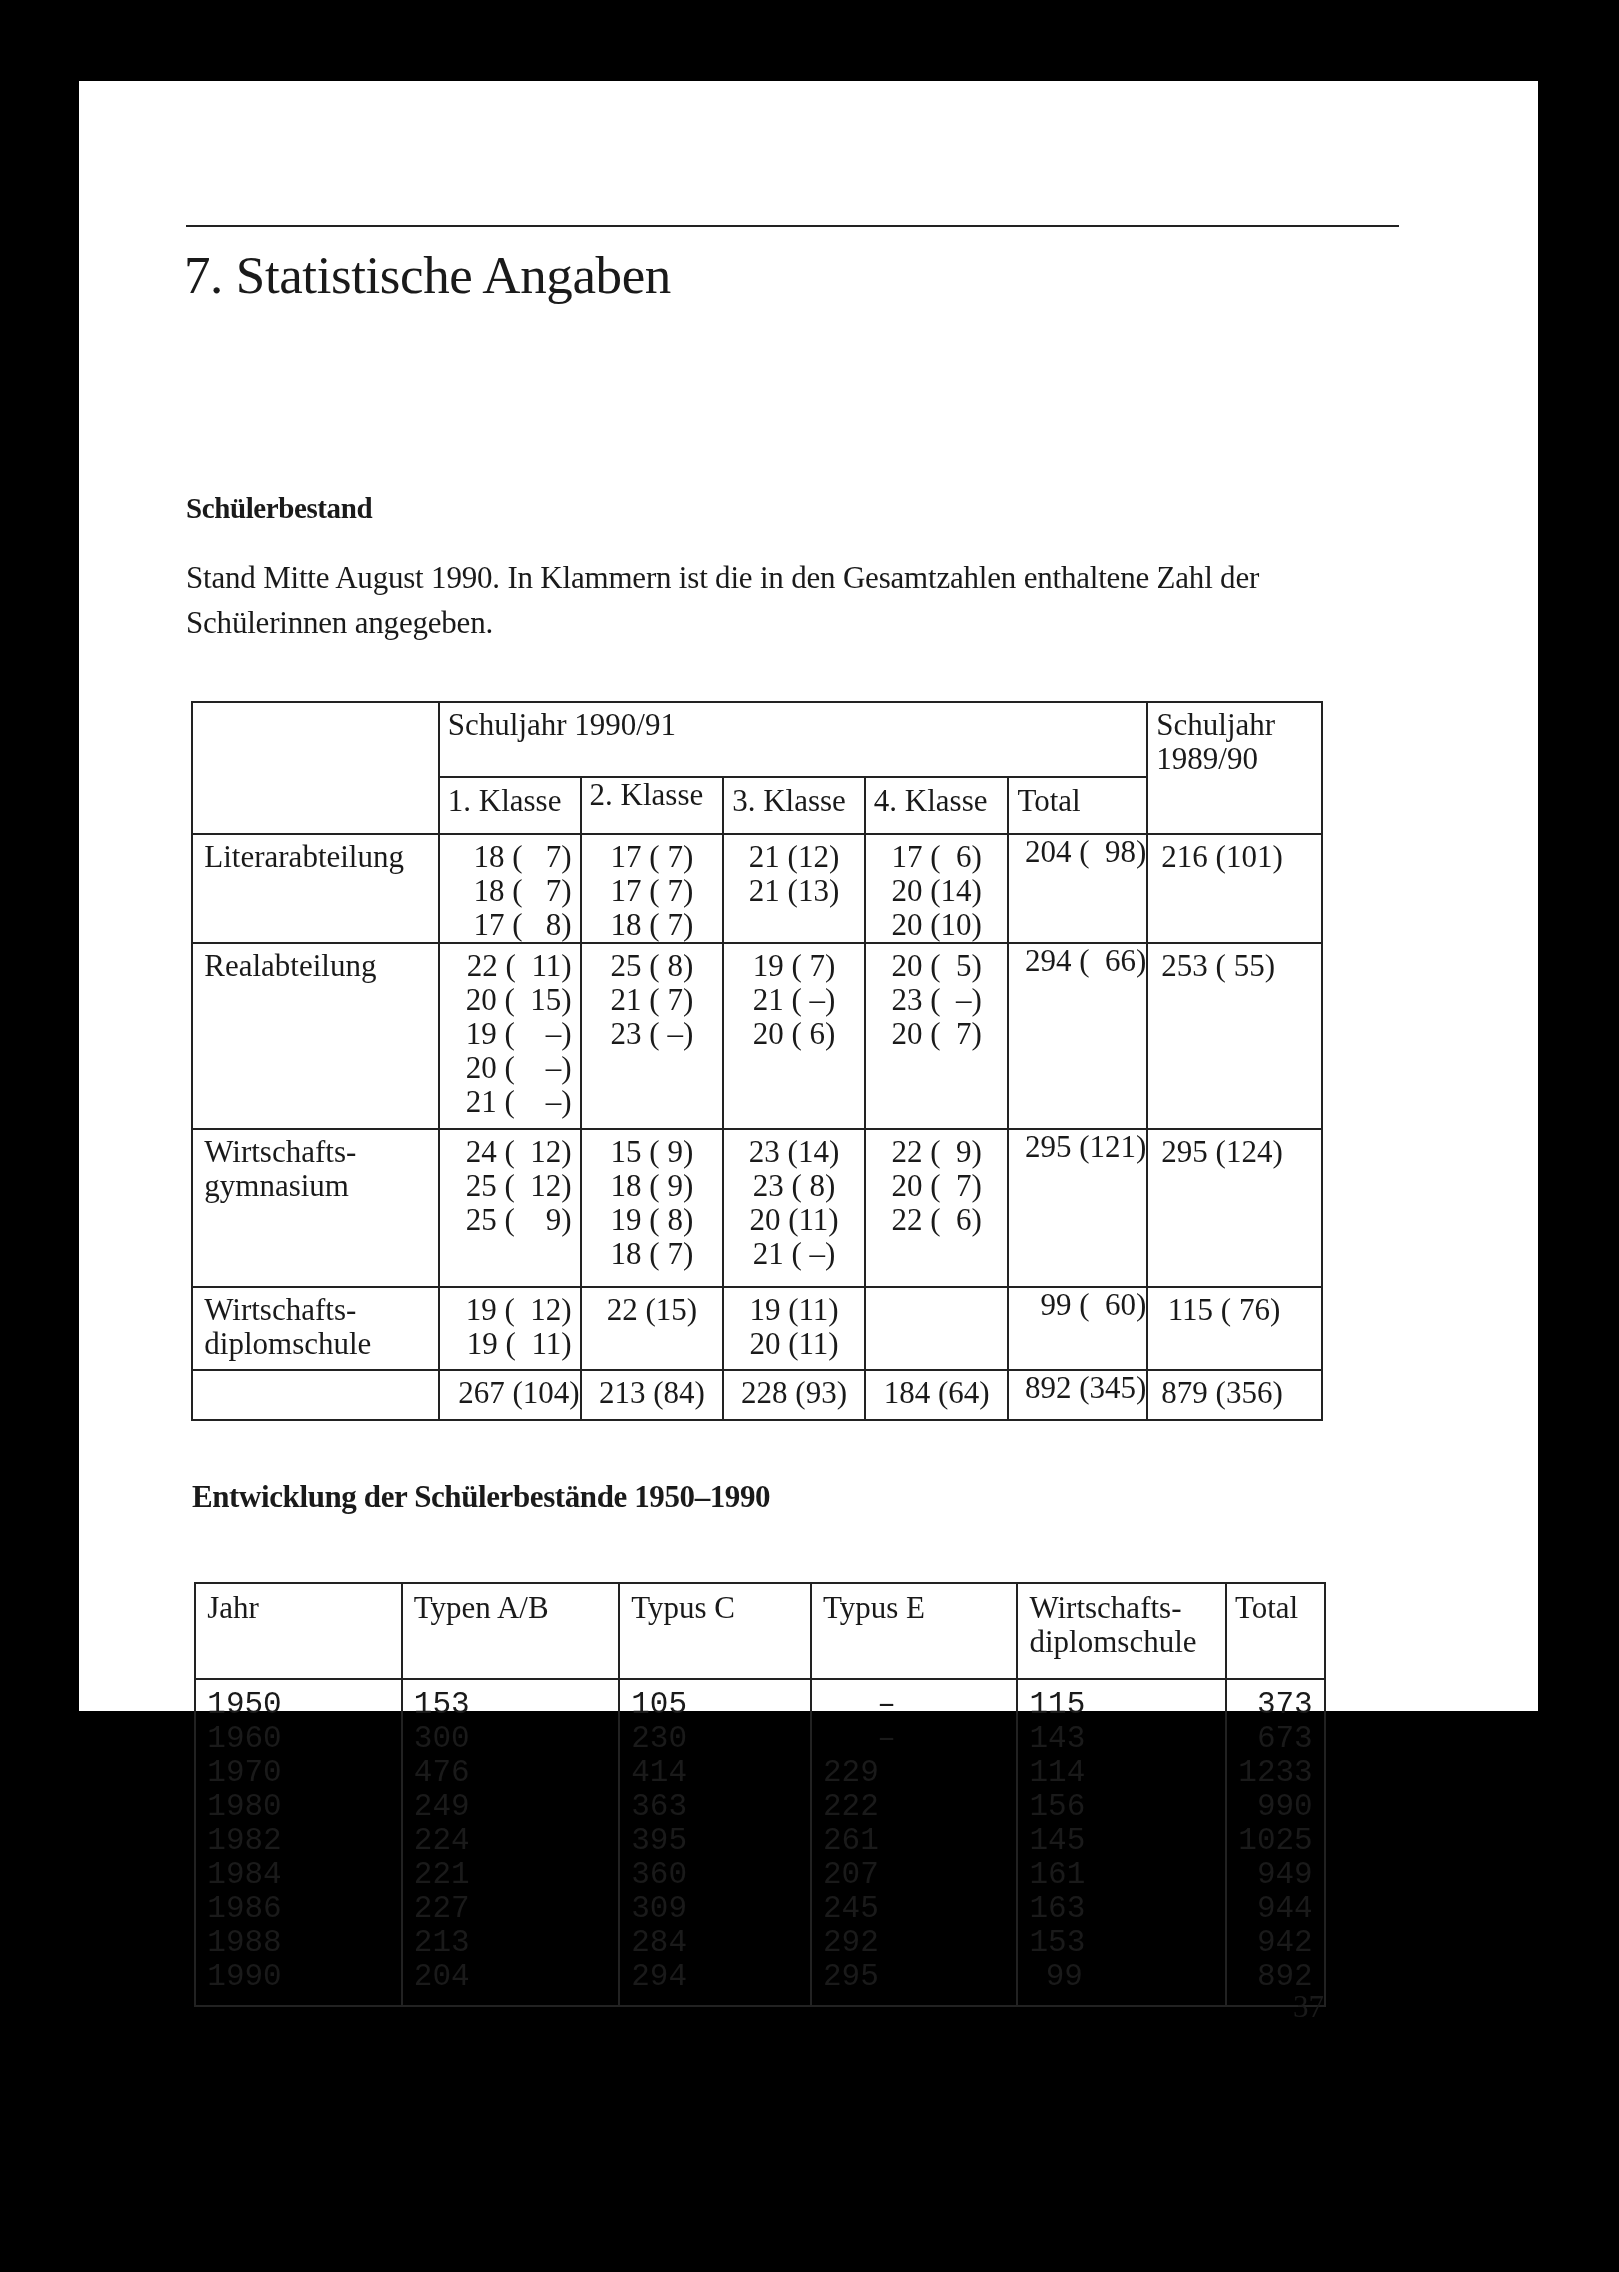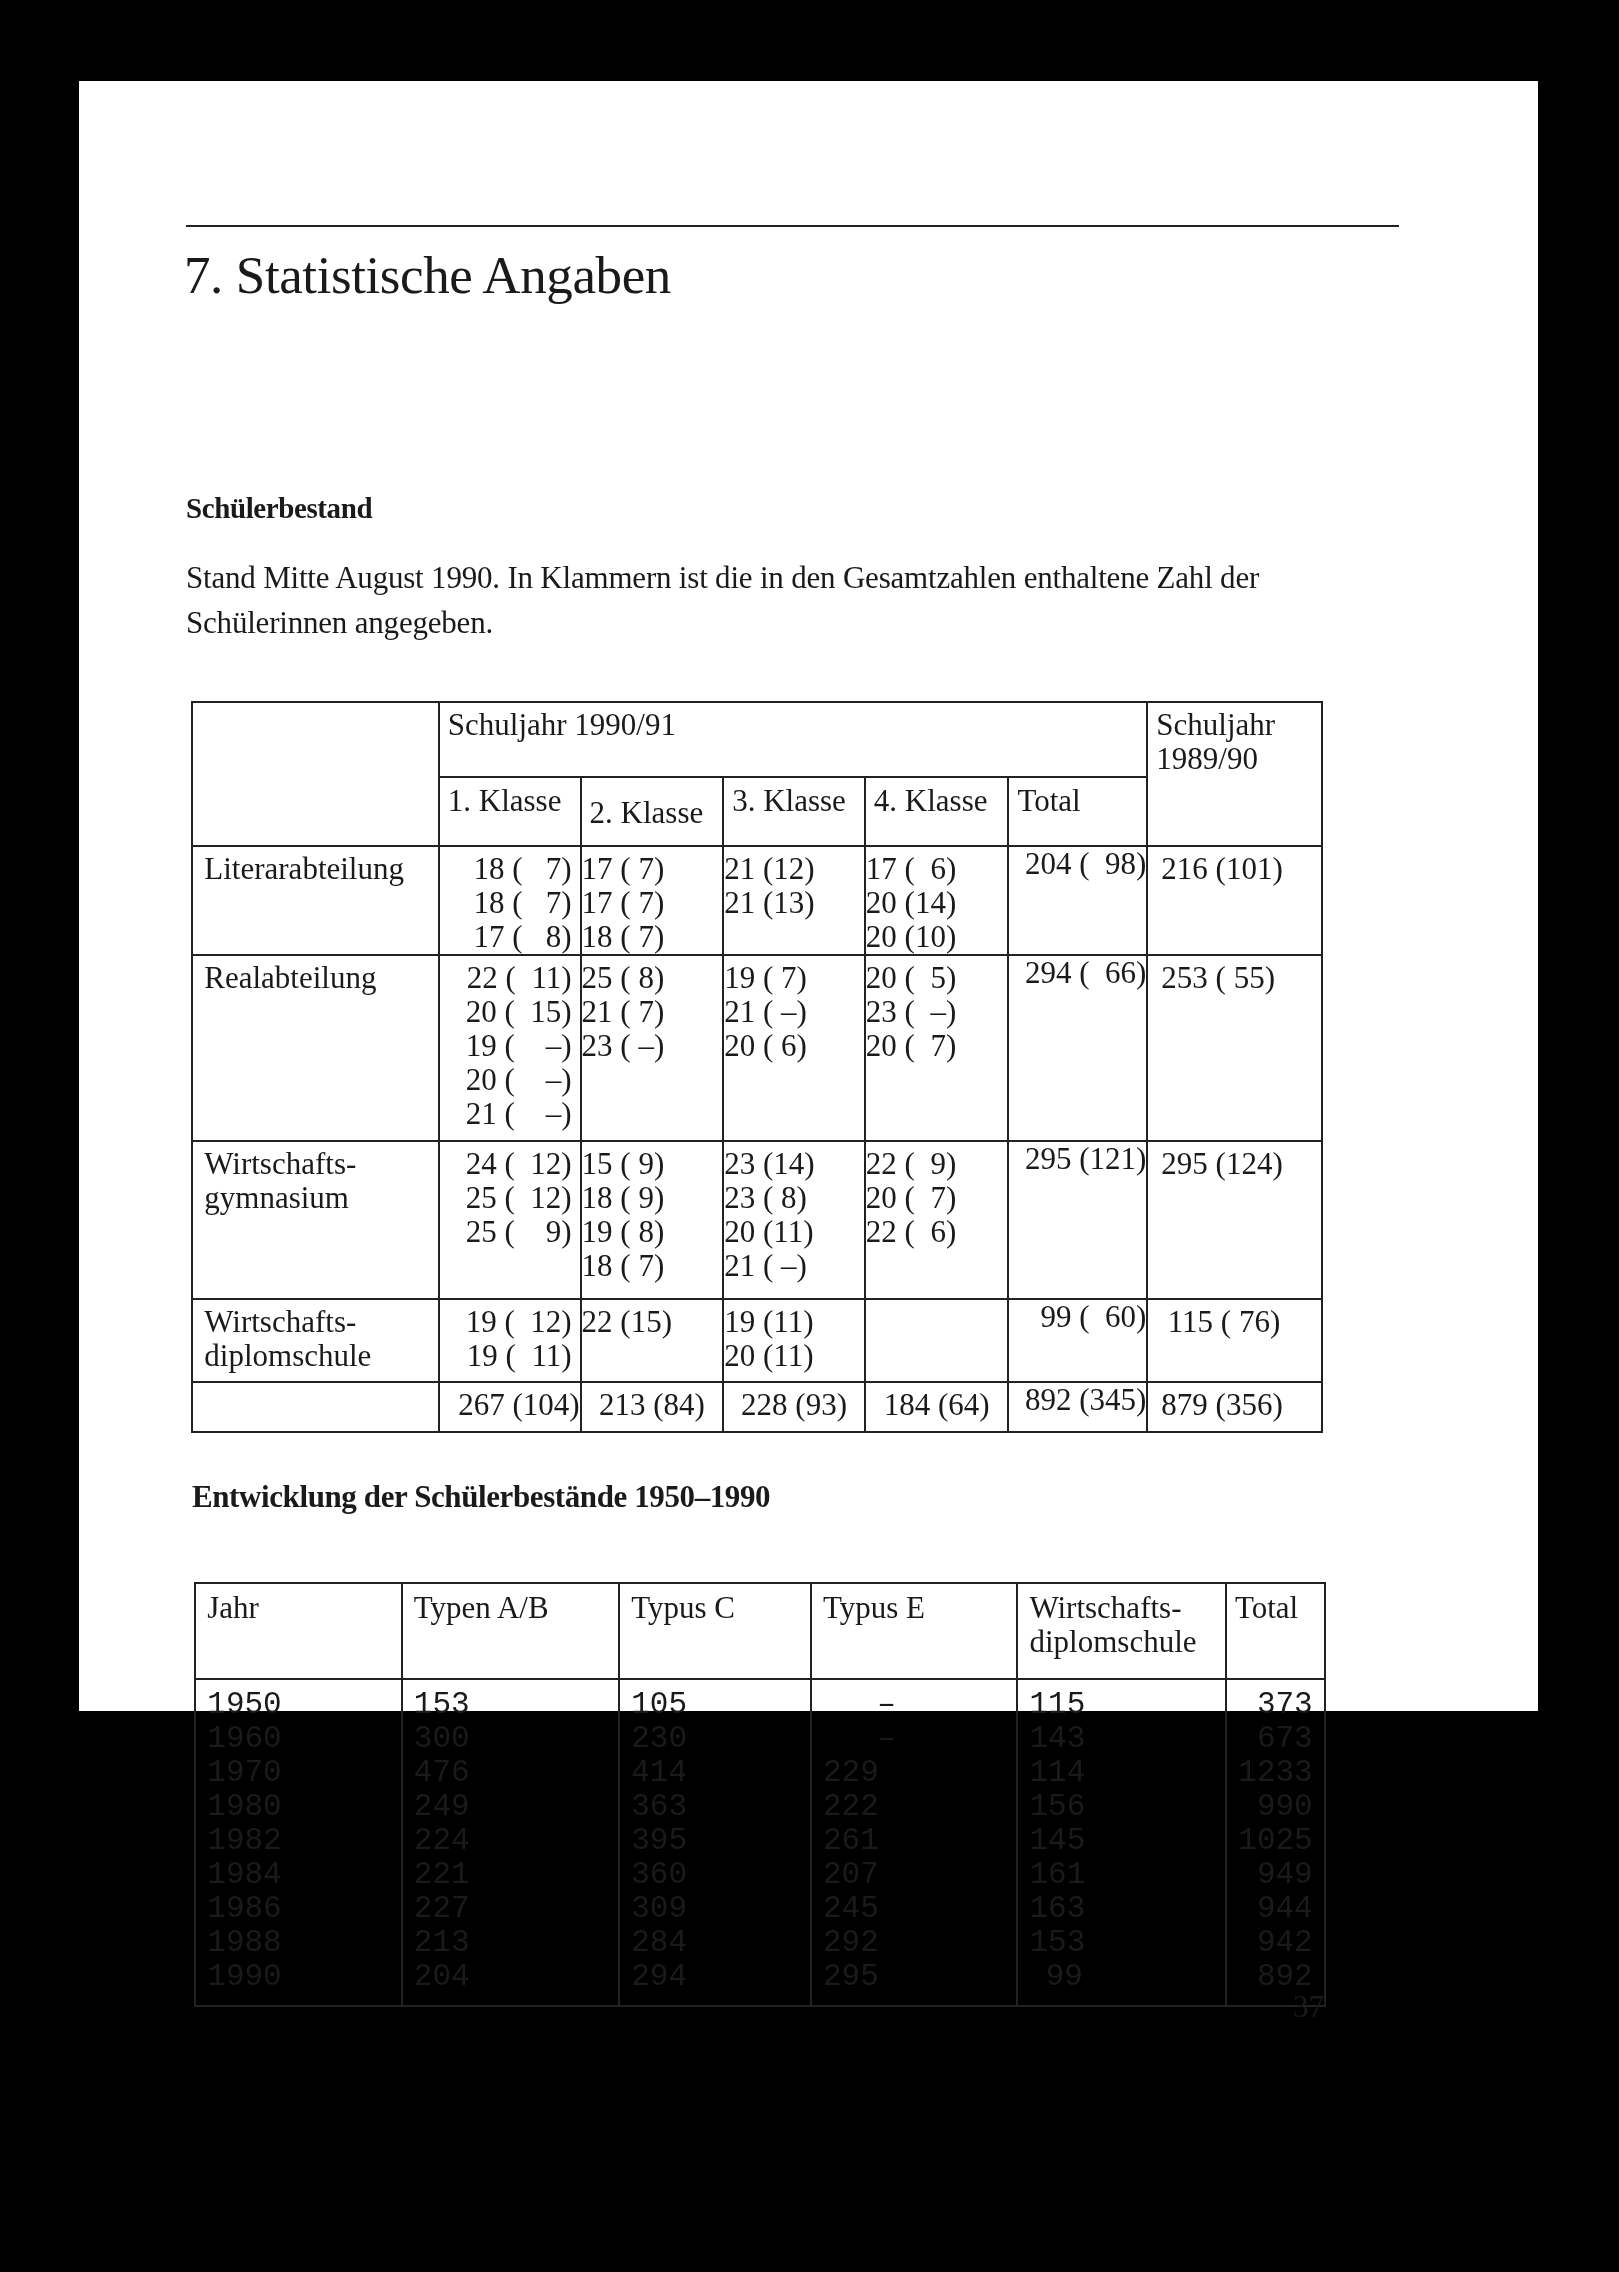--- a/index.html
+++ b/index.html
@@ -17,21 +17,21 @@
 
   
   table { border-collapse:collapse; font-size:31px; line-height:34px; }
   .t1 { position:absolute; left:112px; top:620px; width:1132px; }
   .t1 td { border:2.4px solid #222; vertical-align:top; padding:0; }
   .t1 .hdr1 td { height:68px; }
   .t1 .hdr2 td { height:49px; }
   .t1 .cell { padding:4.9px 8px 0 8px; }
   .t1 .rowlab { padding:4.9px 11.3px 0 11.3px; }
   .num-stack { display:flex; flex-direction:column; align-items:flex-end; padding:4.9px 8px 0 0; }
-  .num-stack-c { display:flex; flex-direction:column; align-items:flex-start; padding:4.9px 0 0 0; }
+  .num-stack-c { display:flex; flex-direction:column; align-items:center; padding:4.9px 0 0 0; }
   .num { white-space:pre; }
   .num-right { text-align:right; padding:4.9px 8px 0 0; white-space:pre; }
 
   
   .t2 { position:absolute; left:115px; top:1501px; width:1132px; }
   .t2 th { border:2.4px solid #222; font-weight:normal; text-align:left; vertical-align:top;
            padding:6.5px 11.3px 0 11.3px; height:87px; line-height:34px; }
   .t2 td { border-left:2.4px solid #222; border-right:2.4px solid #222; vertical-align:top; padding:0 11.3px; line-height:34px;font-family:Liberation Mono, monospace; }
   .t2 tbody tr:first-child td { padding-top:8px; }
   .t2 tbody tr:last-child td { border-bottom:2.4px solid #222; padding-bottom:11.3px; }
@@ -59,21 +59,21 @@
         <col style="width:175px">
     </colgroup>
     <tbody>
         <tr class="hdr1">
       <td rowspan="2"></td>
       <td colspan="5" class="cell" style="border-bottom:2.4px solid #222;"><span>Schuljahr 1990/91</span></td>
       <td rowspan="2" class="cell"><span>Schuljahr 1989/90</span></td>
     </tr>
     <tr class="hdr2">
       <td class="cell" style="padding-top:6.5px">1. Klasse</td>
-      <td class="cell" style="padding-top:18px">2. Klasse</td>
+      <td class="cell" style="padding-top:0">2. Klasse</td>
       <td class="cell" style="padding-top:6.5px">3. Klasse</td>
       <td class="cell" style="padding-top:6.5px">4. Klasse</td>
       <td class="cell" style="padding-top:6.5px">Total</td>
     </tr>
 
     <tr style="height:109px">
       <td class="rowlab">Literarabteilung</td>
       <td>
             <div class="num-stack">
         <span class="num">18 (   7)</span>

